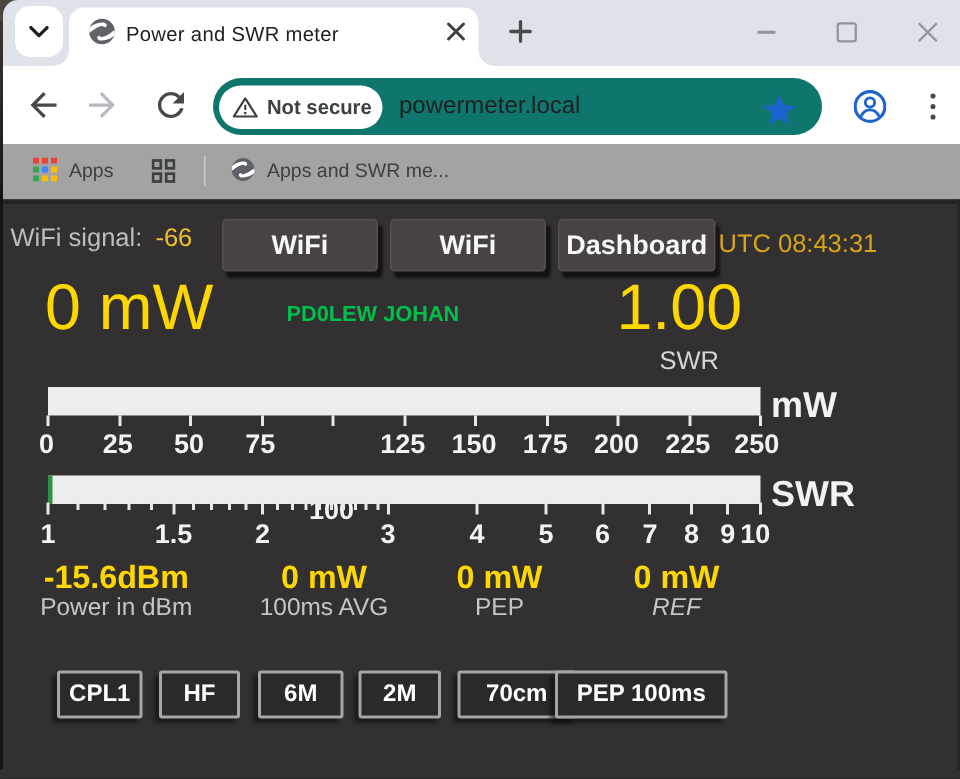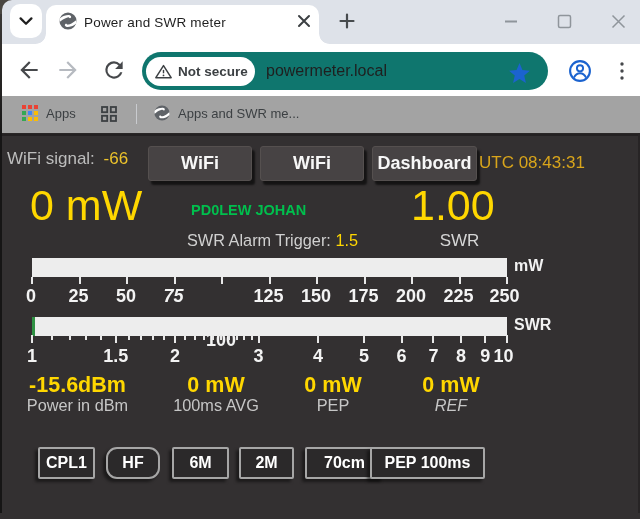--- a/index.html
+++ b/index.html
@@ -64,21 +64,21 @@
   #swr-big { left:409px; top:50px; }
   .callsign { position:absolute; left:189px; top:68px; font-size:14.5px; font-weight:bold; color:#00bf4d; white-space:nowrap; }
   .trigger-line { position:absolute; left:185px; top:97px; font-size:16.3px; color:#d0d0d0; white-space:nowrap; }
   .trigger-line .val { position:static; color:#ffd700; }
   .swr-caption { position:absolute; left:416px; top:97px; width:83px; text-align:center; font-size:17px; color:#d6d6d6; }
 
   .meter-bar { position:absolute; left:30px; width:475px; height:18.5px; background:#ededed; }
   #meter1 { top:124px; }
   #meter2 { top:183px; }
   .sliver { position:absolute; left:0; top:0; width:2.5px; height:18.5px; background:#2f9143; }
-  .meter-label { position:absolute; left:512px; font-size:16px; font-weight:bold; color:#f2f2f2; white-space:nowrap; }
+  .meter-label { position:absolute; left:512px; font-size:24px; font-weight:bold; color:#f2f2f2; white-space:nowrap; }
   #meter1-label { top:122.5px; }
   #meter2-label { top:182px; }
   .tick { position:absolute; width:2px; background:#e8e8e8; }
   .tick.t1 { top:142.5px; height:7.5px; }
   .tick.t2major { top:201px; height:8px; }
   .tick.t2minor { top:201px; height:5px; }
   .scale-num { position:absolute; font-size:18px; font-weight:bold; color:#f3f3f3; transform:translateX(-50%); white-space:nowrap; }
   .scale-num.s1 { top:151.5px; }
   .scale-num.s2 { top:212px; }
 
@@ -199,37 +199,33 @@
       <span class="val">-66</span>
     </div>
     <div class="top-btn" id="btn-help">WiFi</div>
     <div class="top-btn" id="btn-wifi">WiFi</div>
     <div class="top-btn" id="btn-dashboard">Dashboard</div>
     <div class="utc">UTC 08:43:31</div>
 
     <div class="big-val" id="power-big">0 mW</div>
     <div class="callsign">PD0LEW JOHAN</div>
     <div class="big-val" id="swr-big">1.00</div>
-    <div class="trigger-line">
-      <span>SWR Alarm Trigger:</span>
-      <span class="val">1.5</span>
-    </div>
     <div class="swr-caption">SWR</div>
 
     <div class="meter-bar" id="meter1"></div>
     <div class="meter-label" id="meter1-label">mW</div>
     <div id="meter1-scale" style="left:0;top:0;">
         <div class="tick t1" style="left: 29px;"></div>
         <div class="scale-num s1" style="left: 29px;">0</div>
         <div class="tick t1" style="left: 76.5px;"></div>
         <div class="scale-num s1" style="left: 76.5px;">25</div>
         <div class="tick t1" style="left: 124px;"></div>
         <div class="scale-num s1" style="left: 124px;">50</div>
         <div class="tick t1" style="left: 171.5px;"></div>
-        <div class="scale-num s1" style="left: 171.5px; font-style: italic;">75</div>
+        <div class="scale-num s1" style="left: 171.5px;">75</div>
         <div class="tick t1" style="left: 219px;"></div>
         <div class="scale-num s1" style="left: 219px; margin-top: 44px;">100</div>
         <div class="tick t1" style="left: 266.5px;"></div>
         <div class="scale-num s1" style="left: 266.5px;">125</div>
         <div class="tick t1" style="left: 314px;"></div>
         <div class="scale-num s1" style="left: 314px;">150</div>
         <div class="tick t1" style="left: 361.5px;"></div>
         <div class="scale-num s1" style="left: 361.5px;">175</div>
         <div class="tick t1" style="left: 409px;"></div>
         <div class="scale-num s1" style="left: 409px;">200</div>
@@ -290,21 +286,21 @@
         <div class="reading-label" style="left: 75.5px;">Power in dBm</div>
         <div class="reading-val" style="left: 214px;">0 mW</div>
         <div class="reading-label" style="left: 214px;">100ms AVG</div>
         <div class="reading-val" style="left: 331px;">0 mW</div>
         <div class="reading-label" style="left: 331px;">PEP</div>
         <div class="reading-val" style="left: 449px;">0 mW</div>
         <div class="reading-label" style="left: 449px; font-style: italic;">REF</div>
       </div>
     <div id="bands" style="left:0;top:0;">
         <div class="band-btn" style="left: 36px; width: 57px;">CPL1</div>
-        <div class="band-btn" style="left: 104px; width: 54px; border-radius: 11px;">HF</div>
+        <div class="band-btn" style="left: 104px; width: 54px;">HF</div>
         <div class="band-btn" style="left: 170px; width: 57px;">6M</div>
         <div class="band-btn" style="left: 237px; width: 55px;">2M</div>
         <div class="band-btn" style="left: 303px; width: 79px;">70cm</div>
         <div class="band-btn" style="left: 368px; width: 115px;">PEP 100ms</div>
       </div>
   </div>
 
   <div class="left-edge"></div>
   <div class="right-edge"></div>
 </div>

